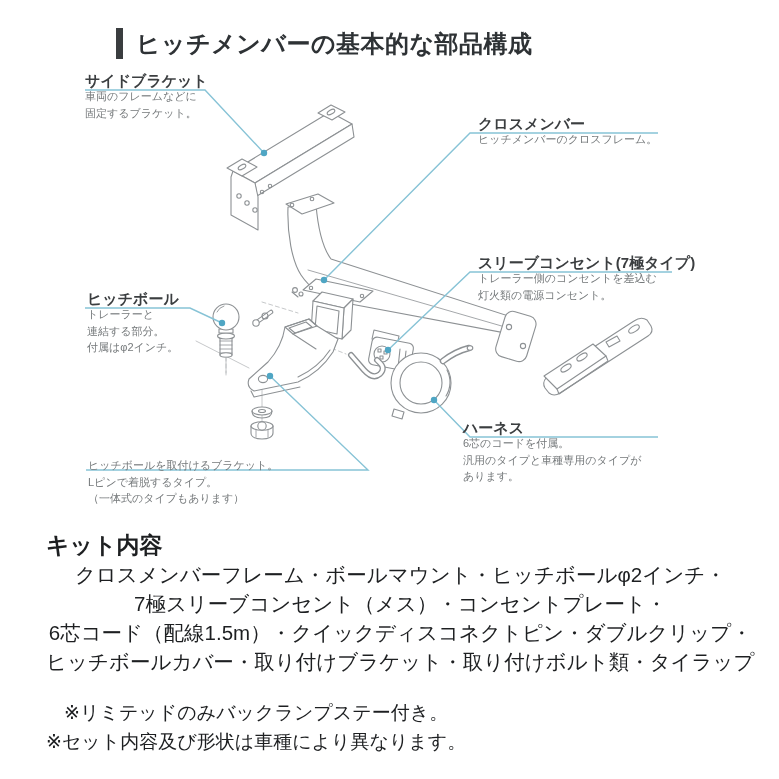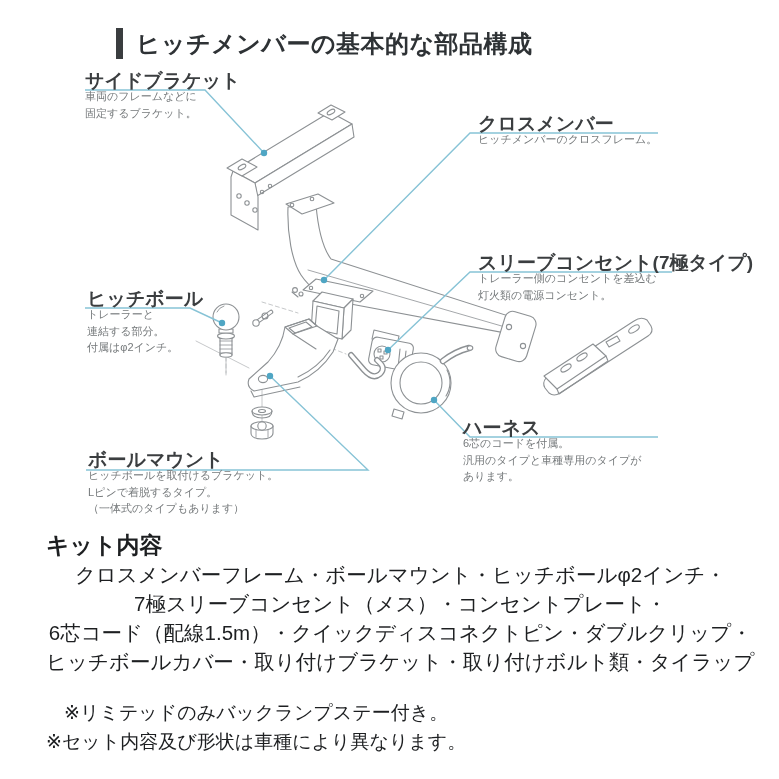--- a/index.html
+++ b/index.html
@@ -7,21 +7,21 @@
     position:relative;width:779px;height:779px;background:#ffffff;overflow:hidden;
     font-family:"Liberation Sans","DejaVu Sans",sans-serif;color:#2e3235;
   }
   
   .hdr{position:absolute;left:76px;top:28px;display:flex;align-items:center;padding-left:40px;}
   .hdr-bar{width:7px;height:31px;background:#3a3d3f;margin-right:13px;}
   .hdr-title{font-size:24px;font-weight:bold;color:#2e3235;line-height:31px;letter-spacing:.5px;white-space:nowrap;}
   
   .diagram-svg{position:absolute;left:0;top:0;width:779px;height:779px;}
   .lbl{position:absolute;white-space:nowrap;}
-  .lbl-t{display:block;font-size:19px;font-weight:bold;color:#3b3e40;line-height:15px;}
+  .lbl-t{display:block;font-size:15px;font-weight:bold;color:#3b3e40;line-height:15px;}
   .lbl-d{display:block;font-size:11px;color:#75797b;line-height:16.5px;}
   .lbl-d:first-of-type{margin-top:5px;}
   
   .kit{position:absolute;left:46px;top:530px;}
   .kit-h{font-size:23px;font-weight:bold;color:#1d1f21;line-height:30px;}
   .kit-l{font-size:20.5px;color:#1d1f21;line-height:29px;white-space:nowrap;text-align:center;}
   .notes{position:absolute;left:46px;top:699px;text-align:center;}
   .note{font-size:19px;color:#1d1f21;line-height:28.5px;white-space:nowrap;}
 </style>
 </head>
@@ -200,21 +200,20 @@
   </div>
 
   <div class="lbl" style="left:87px;top:291px;">
     <span class="lbl-t">ヒッチボール</span>
     <span class="lbl-d">トレーラーと</span>
     <span class="lbl-d">連結する部分。</span>
     <span class="lbl-d">付属はφ2インチ。</span>
   </div>
 
   <div class="lbl" style="left:88px;top:452px;">
-    <span class="lbl-t">ボールマウント</span>
     <span class="lbl-d">ヒッチボールを取付けるブラケット。</span>
     <span class="lbl-d">Lピンで着脱するタイプ。</span>
     <span class="lbl-d">（一体式のタイプもあります）</span>
   </div>
 
   <div class="lbl" style="left:463px;top:420px;">
     <span class="lbl-t">ハーネス</span>
     <span class="lbl-d">6芯のコードを付属。</span>
     <span class="lbl-d">汎用のタイプと車種専用のタイプが</span>
     <span class="lbl-d">あります。</span>

